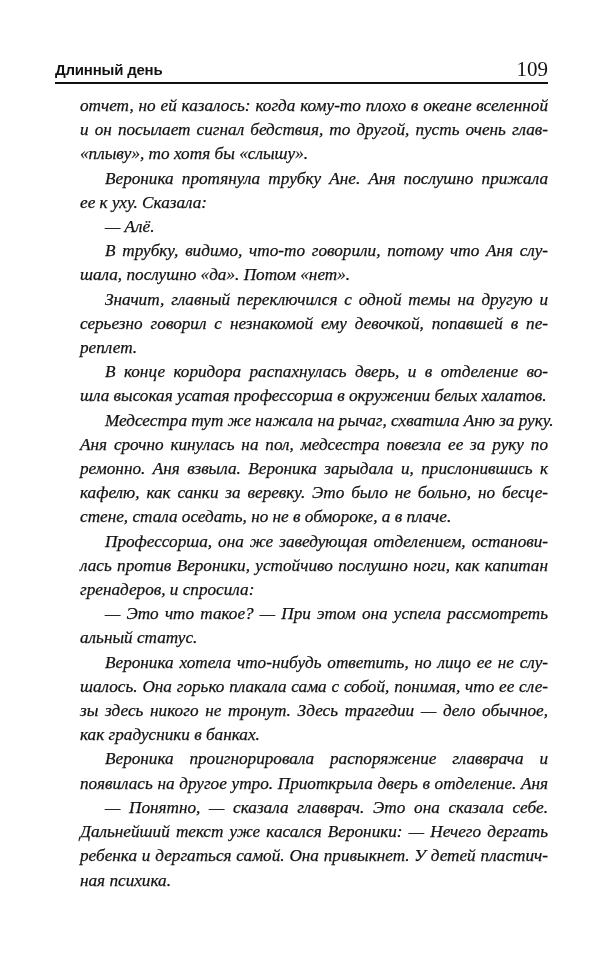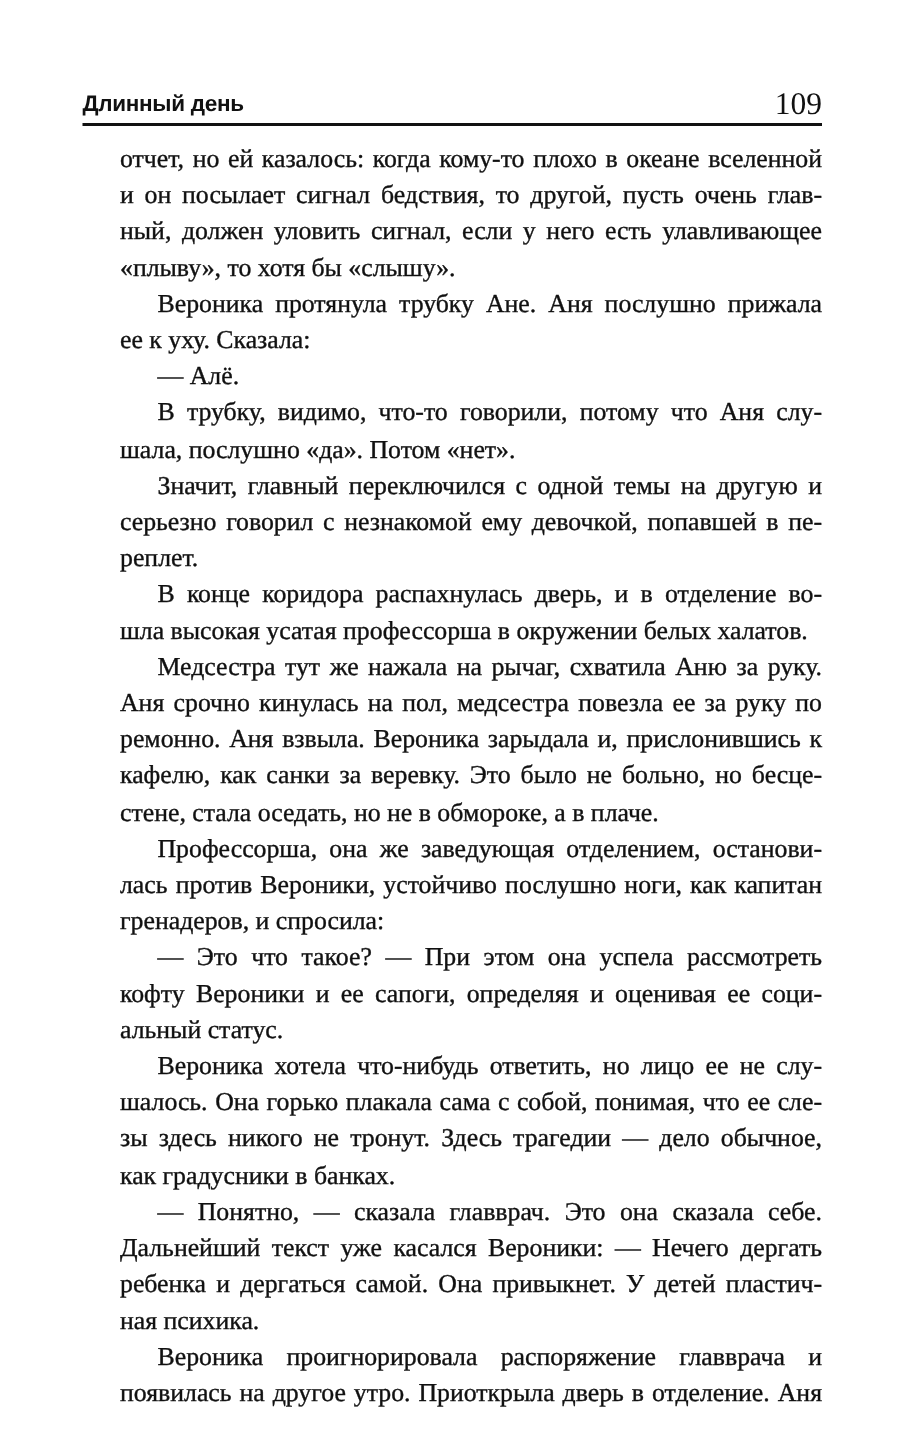--- a/index.html
+++ b/index.html
@@ -49,20 +49,21 @@
     text-align: justify;
     text-indent: 25px;
     margin: 0;
     -webkit-text-stroke: 0.25px #111;
   }
   .line {
     display: block;
     text-align: justify;
     text-align-last: justify;
     white-space: nowrap;
+    font-style: italic;
   }
   .line.last {
     text-align-last: left;
   }
   .line.indent {
     padding-left: 25px;
   }
 </style>
 </head>
 <body>
@@ -70,21 +71,20 @@
 <div class="page">
   <div class="running-head">
     <span class="running-title">Длинный день</span>
     <span class="page-number">109</span>
   </div>
 
   <div class="body-text" id="body-text">
       <p class="para">
         <span class="line">отчет, но ей казалось: когда кому-то плохо в океане вселенной</span>
         <span class="line">и он посылает сигнал бедствия, то другой, пусть очень глав-</span>
-        <span class="line">ный, должен уловить сигнал, если у него есть улавливающее</span>
         <span class="line last">«плыву», то хотя бы «слышу».</span>
       </p>
       <p class="para">
         <span class="line indent">Вероника протянула трубку Ане. Аня послушно прижала</span>
         <span class="line last">ее к уху. Сказала:</span>
       </p>
       <p class="para">
         <span class="line indent last">— Алё.</span>
       </p>
       <p class="para">
@@ -107,33 +107,32 @@
         <span class="line">кафелю, как санки за веревку. Это было не больно, но бесце-</span>
         <span class="line last">стене, стала оседать, но не в обмороке, а в плаче.</span>
       </p>
       <p class="para">
         <span class="line indent">Профессорша, она же заведующая отделением, останови-</span>
         <span class="line">лась против Вероники, устойчиво послушно ноги, как капитан</span>
         <span class="line last">гренадеров, и спросила:</span>
       </p>
       <p class="para">
         <span class="line indent">— Это что такое? — При этом она успела рассмотреть</span>
-        <span class="line">кофту Вероники и ее сапоги, определяя и оценивая ее соци-</span>
         <span class="line last">альный статус.</span>
       </p>
       <p class="para">
         <span class="line indent">Вероника хотела что-нибудь ответить, но лицо ее не слу-</span>
         <span class="line">шалось. Она горько плакала сама с собой, понимая, что ее сле-</span>
         <span class="line">зы здесь никого не тронут. Здесь трагедии — дело обычное,</span>
         <span class="line last">как градусники в банках.</span>
       </p>
       <p class="para">
+        <span class="line indent">Вероника проигнорировала распоряжение главврача и</span>
+        <span class="line">появилась на другое утро. Приоткрыла дверь в отделение. Аня</span>
+      </p>
+      <p class="para">
         <span class="line indent">— Понятно, — сказала главврач. Это она сказала себе.</span>
         <span class="line">Дальнейший текст уже касался Вероники: — Нечего дергать</span>
         <span class="line">ребенка и дергаться самой. Она привыкнет. У детей пластич-</span>
         <span class="line last">ная психика.</span>
       </p>
-      <p class="para">
-        <span class="line indent">Вероника проигнорировала распоряжение главврача и</span>
-        <span class="line">появилась на другое утро. Приоткрыла дверь в отделение. Аня</span>
-      </p>
     </div>
 </div>
 
 </body></html>

